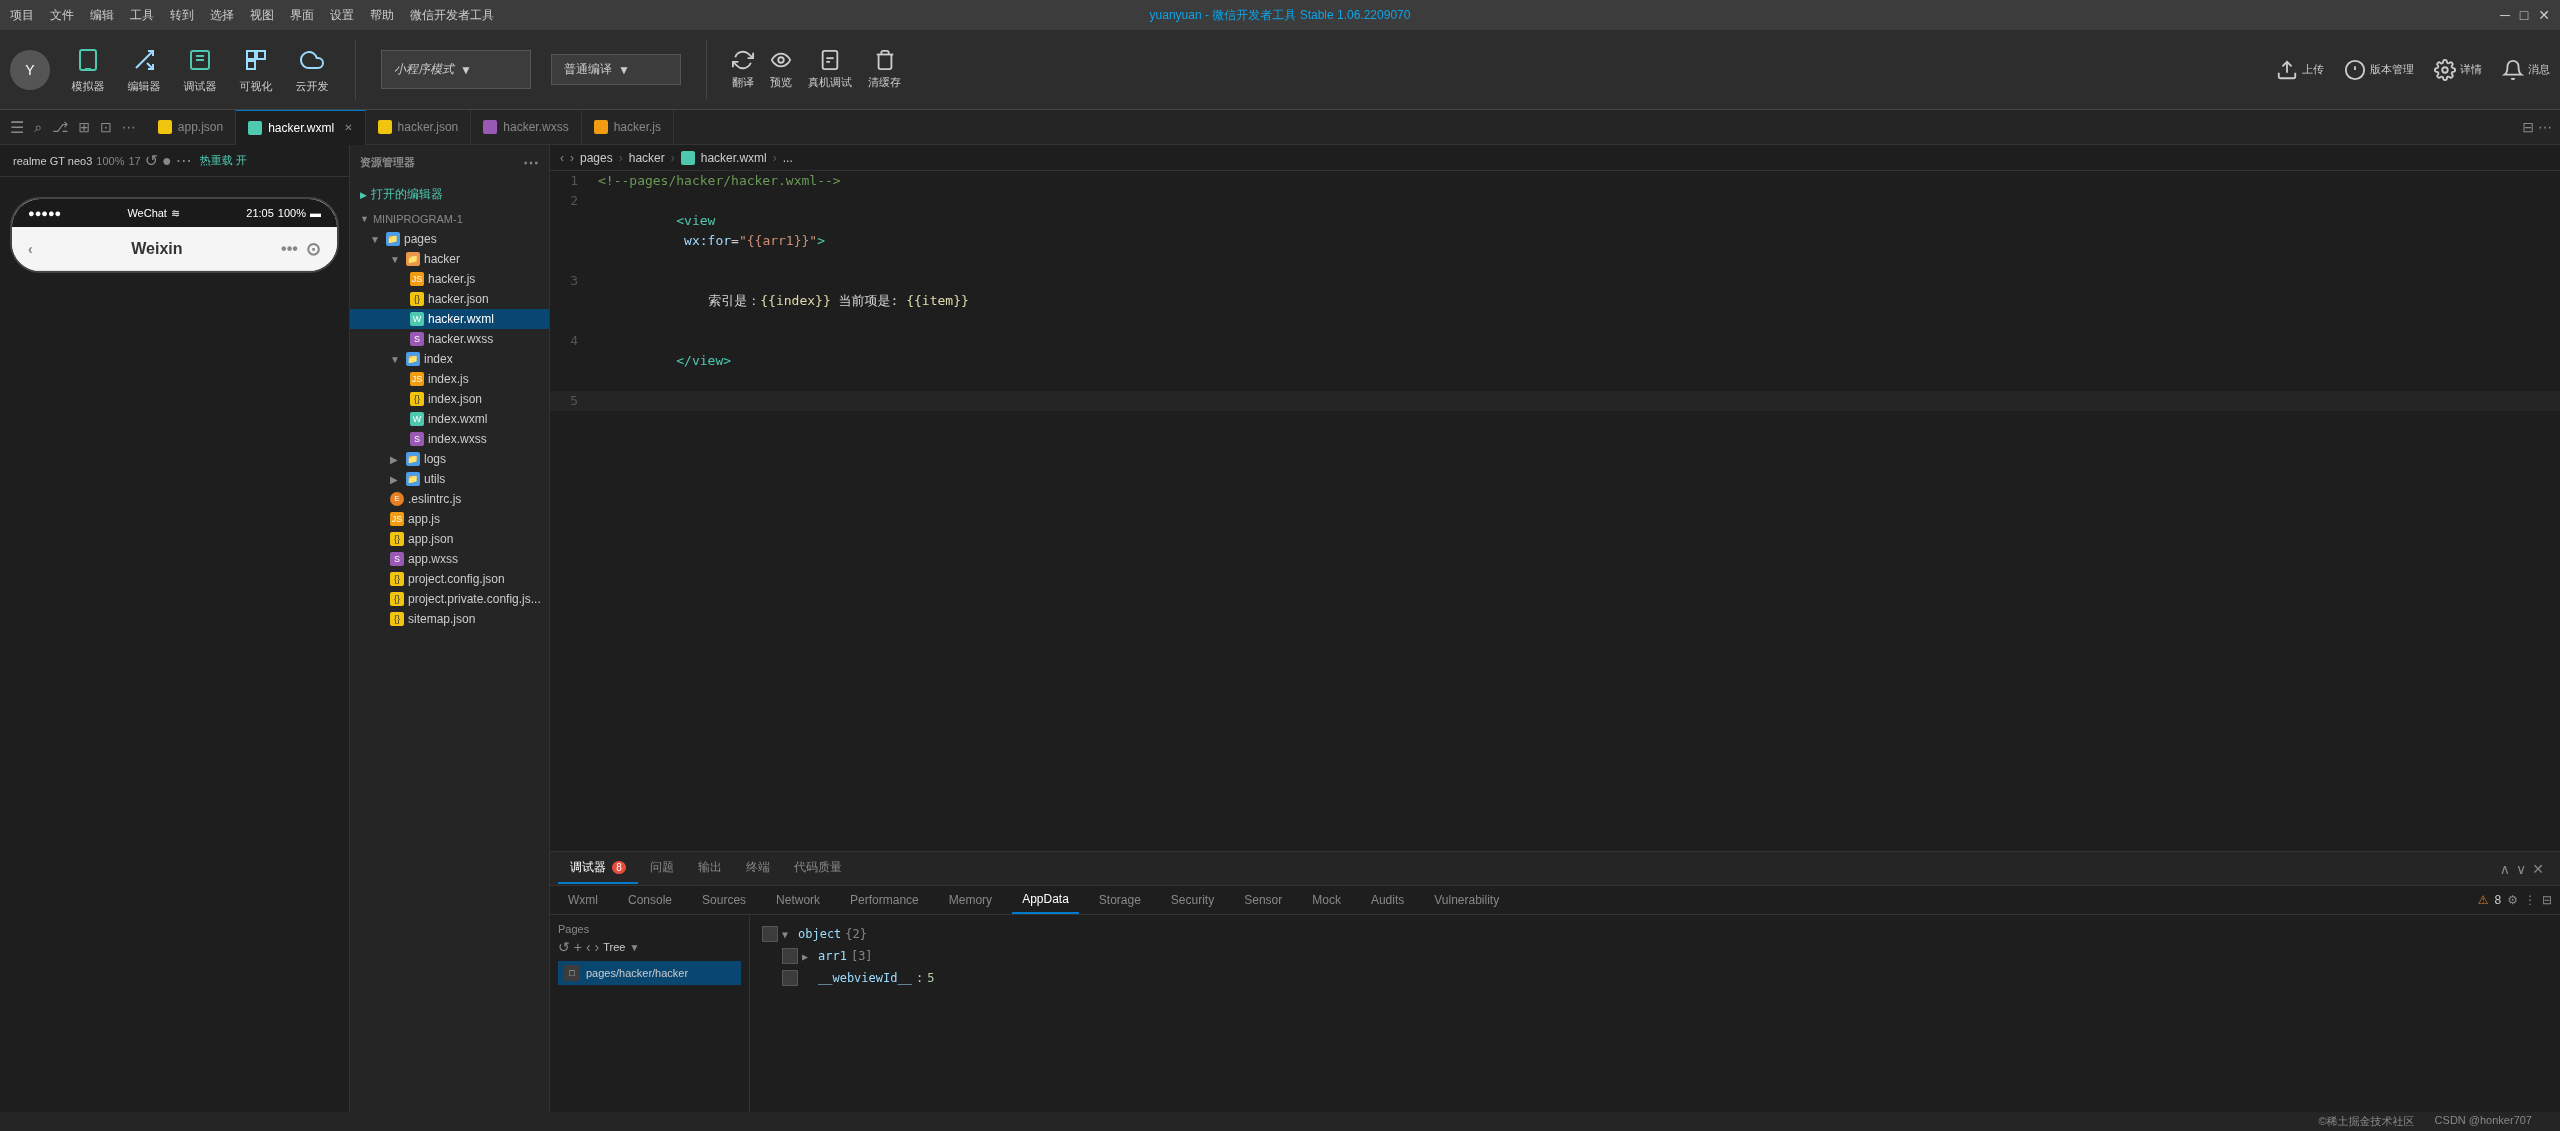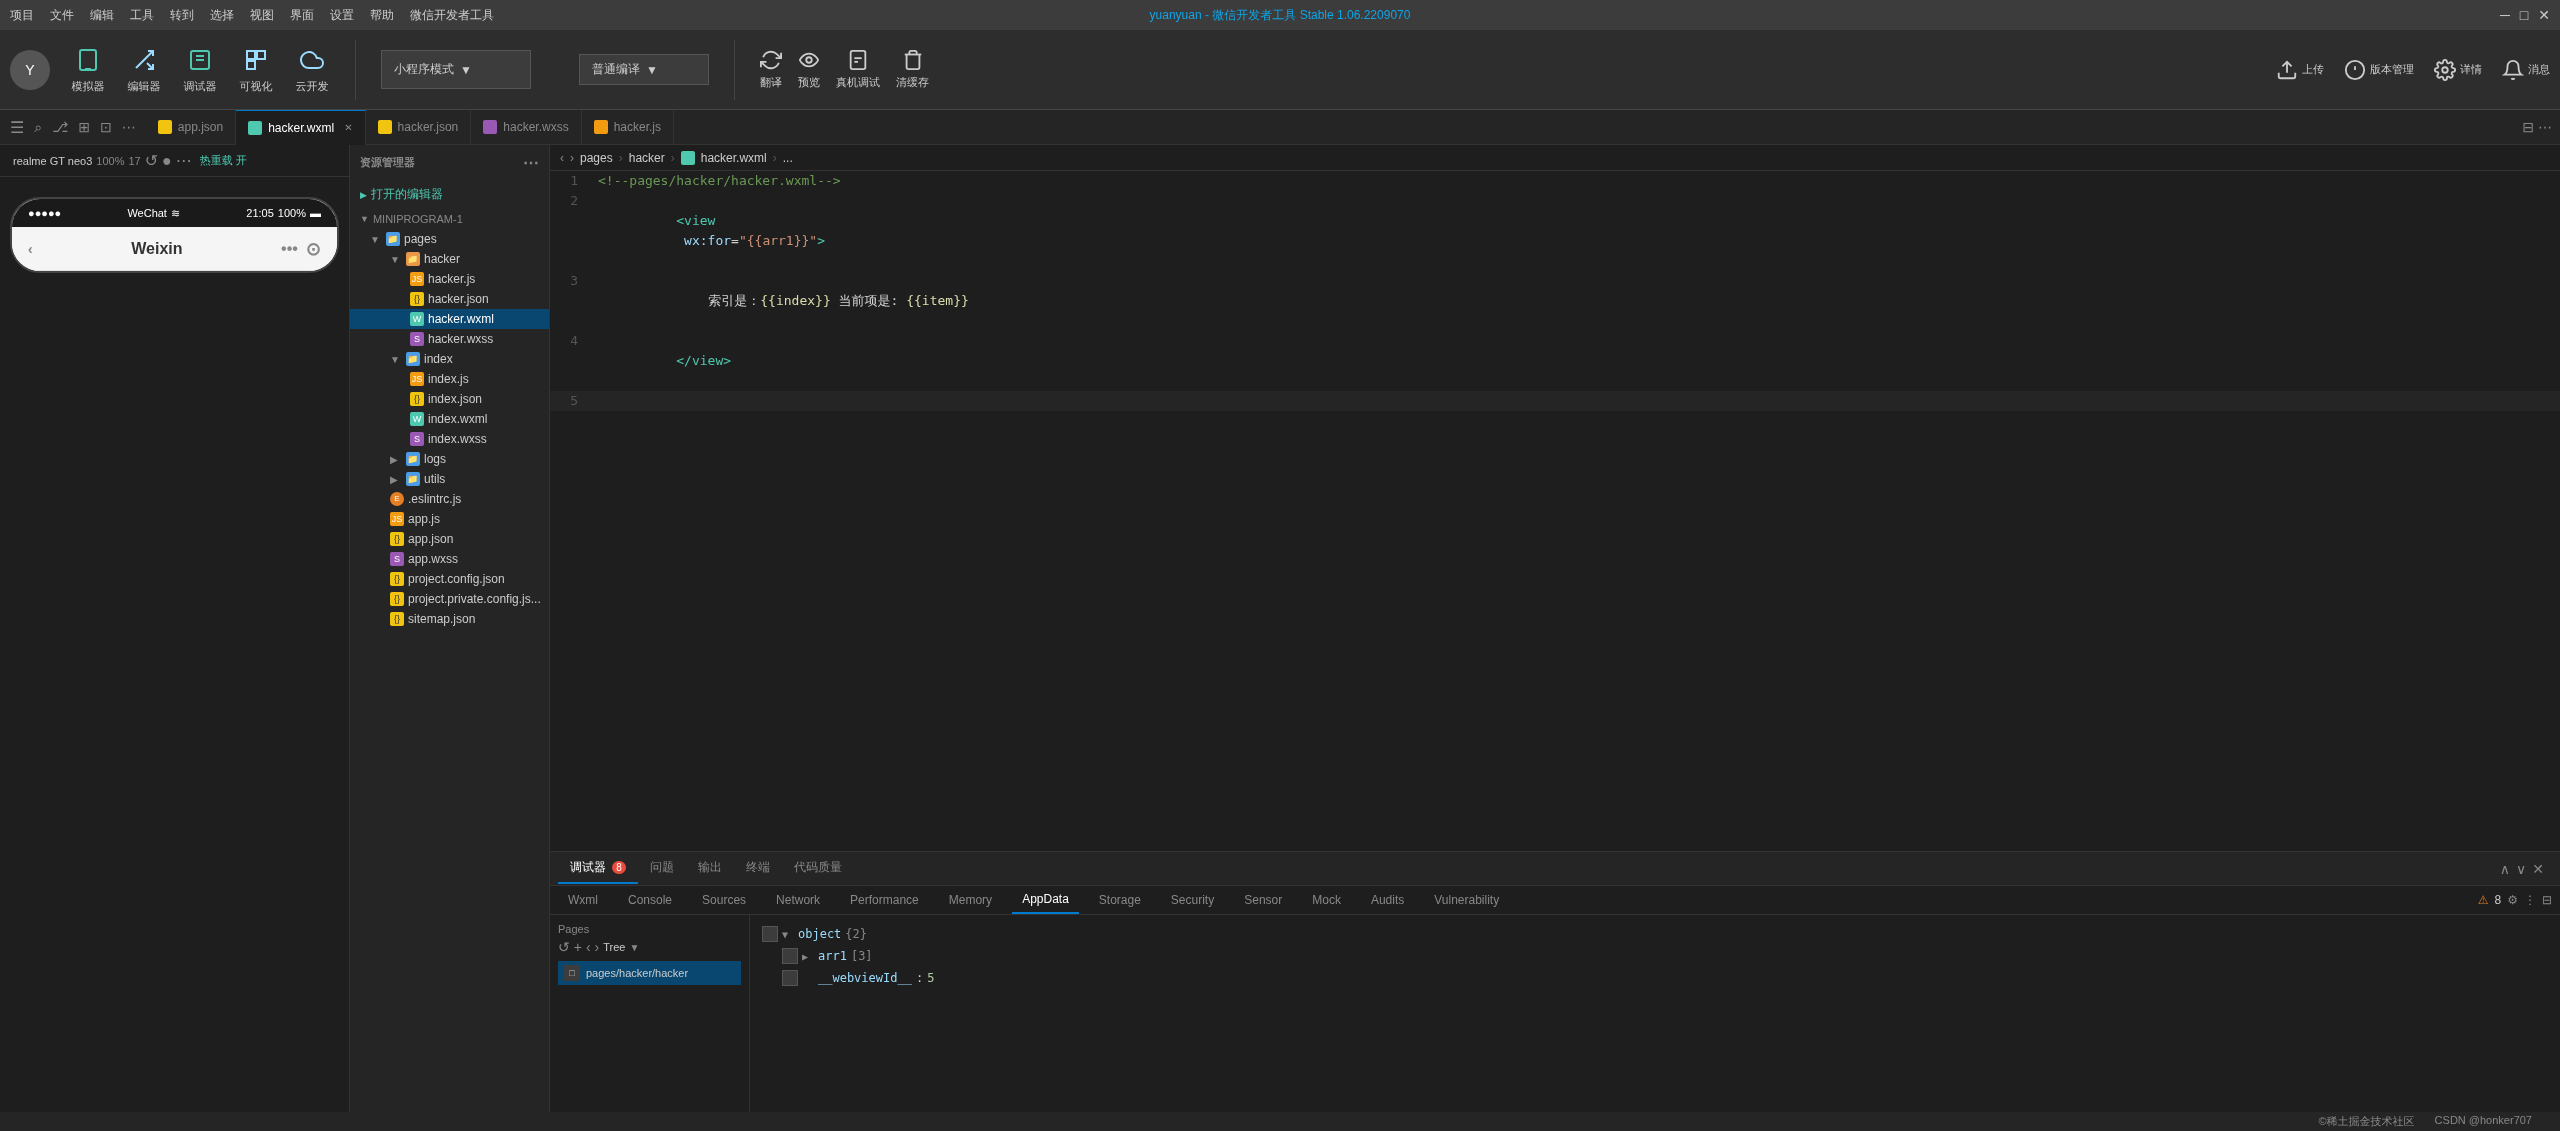--- a/index.html
+++ b/index.html
@@ -56,31 +56,31 @@
     .toolbar-divider { width: 1px; height: 60px; background: #444; margin: 0 5px; }
     .mode-selector {
       background: #3c3c3c;
       border: 1px solid #555;
       color: #ccc;
       padding: 10px 12px;
       font-size: 12px;
       display: flex; align-items: center; gap: 6px;
       cursor: pointer;
       min-width: 150px;
+      font-style: italic;
     }
     .compile-selector {
       background: #3c3c3c;
       border: 1px solid #555;
       color: #ccc;
       padding: 6px 12px;
       font-size: 12px;
       display: flex; align-items: center; gap: 6px;
       cursor: pointer;
       min-width: 130px;
-      margin-left: 28px;
     }
     .toolbar-action-group {
       display: flex; flex-direction: column; align-items: center; gap: 4px;
     }
     .toolbar-action-group .actions-row { display: flex; gap: 16px; }
     .action-item {
       display: flex; flex-direction: column; align-items: center; gap: 4px;
       color: #ccc; font-size: 11px; cursor: pointer;
     }
 

